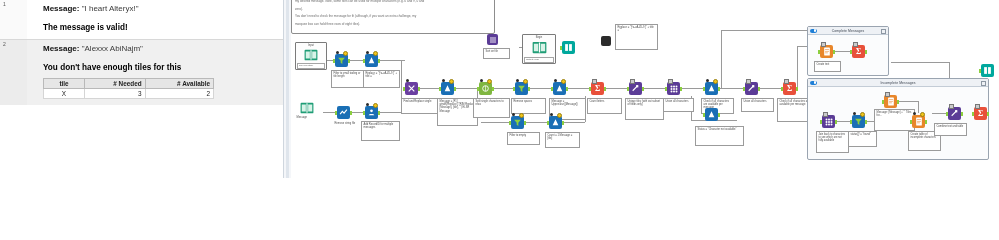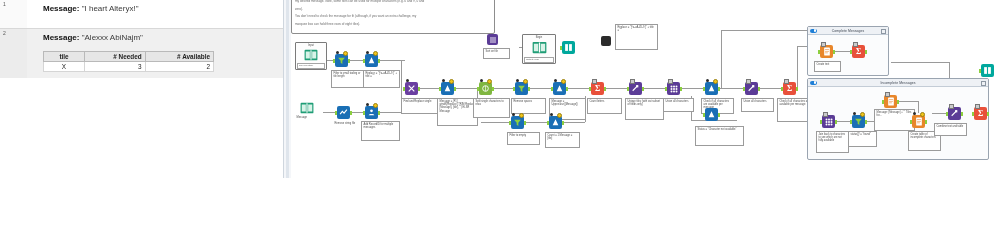--- a/index.html
+++ b/index.html
@@ -149,31 +149,33 @@
 <div class="screen">
 
   <div class="results-panel">
 
     <div class="res-row">
       <div class="row-num">1</div>
       <div class="row-body">
         <p class="msg-line">
           <span class="msg-label">Message</span><span class="msg-label">: </span><span class="msg-value">"I heart Alteryx!"</span>
         </p>
+        <p class="verdict">The message is valid!</p>
       </div>
     </div>
 
     <div class="row-sep"></div>
 
     <div class="res-row alt">
       <div class="row-num">2</div>
       <div class="row-body">
         <p class="msg-line">
           <span class="msg-label">Message</span><span class="msg-label">: </span><span class="msg-value">"Alexxx AbiNajm"</span>
         </p>
+        <p class="verdict">You don't have enough tiles for this</p>
 
         <table class="tile-table">
           <thead>
             <tr>
               <th>tile</th>
               <th># Needed</th>
               <th># Available</th>
             </tr>
           </thead>
           <tbody>

